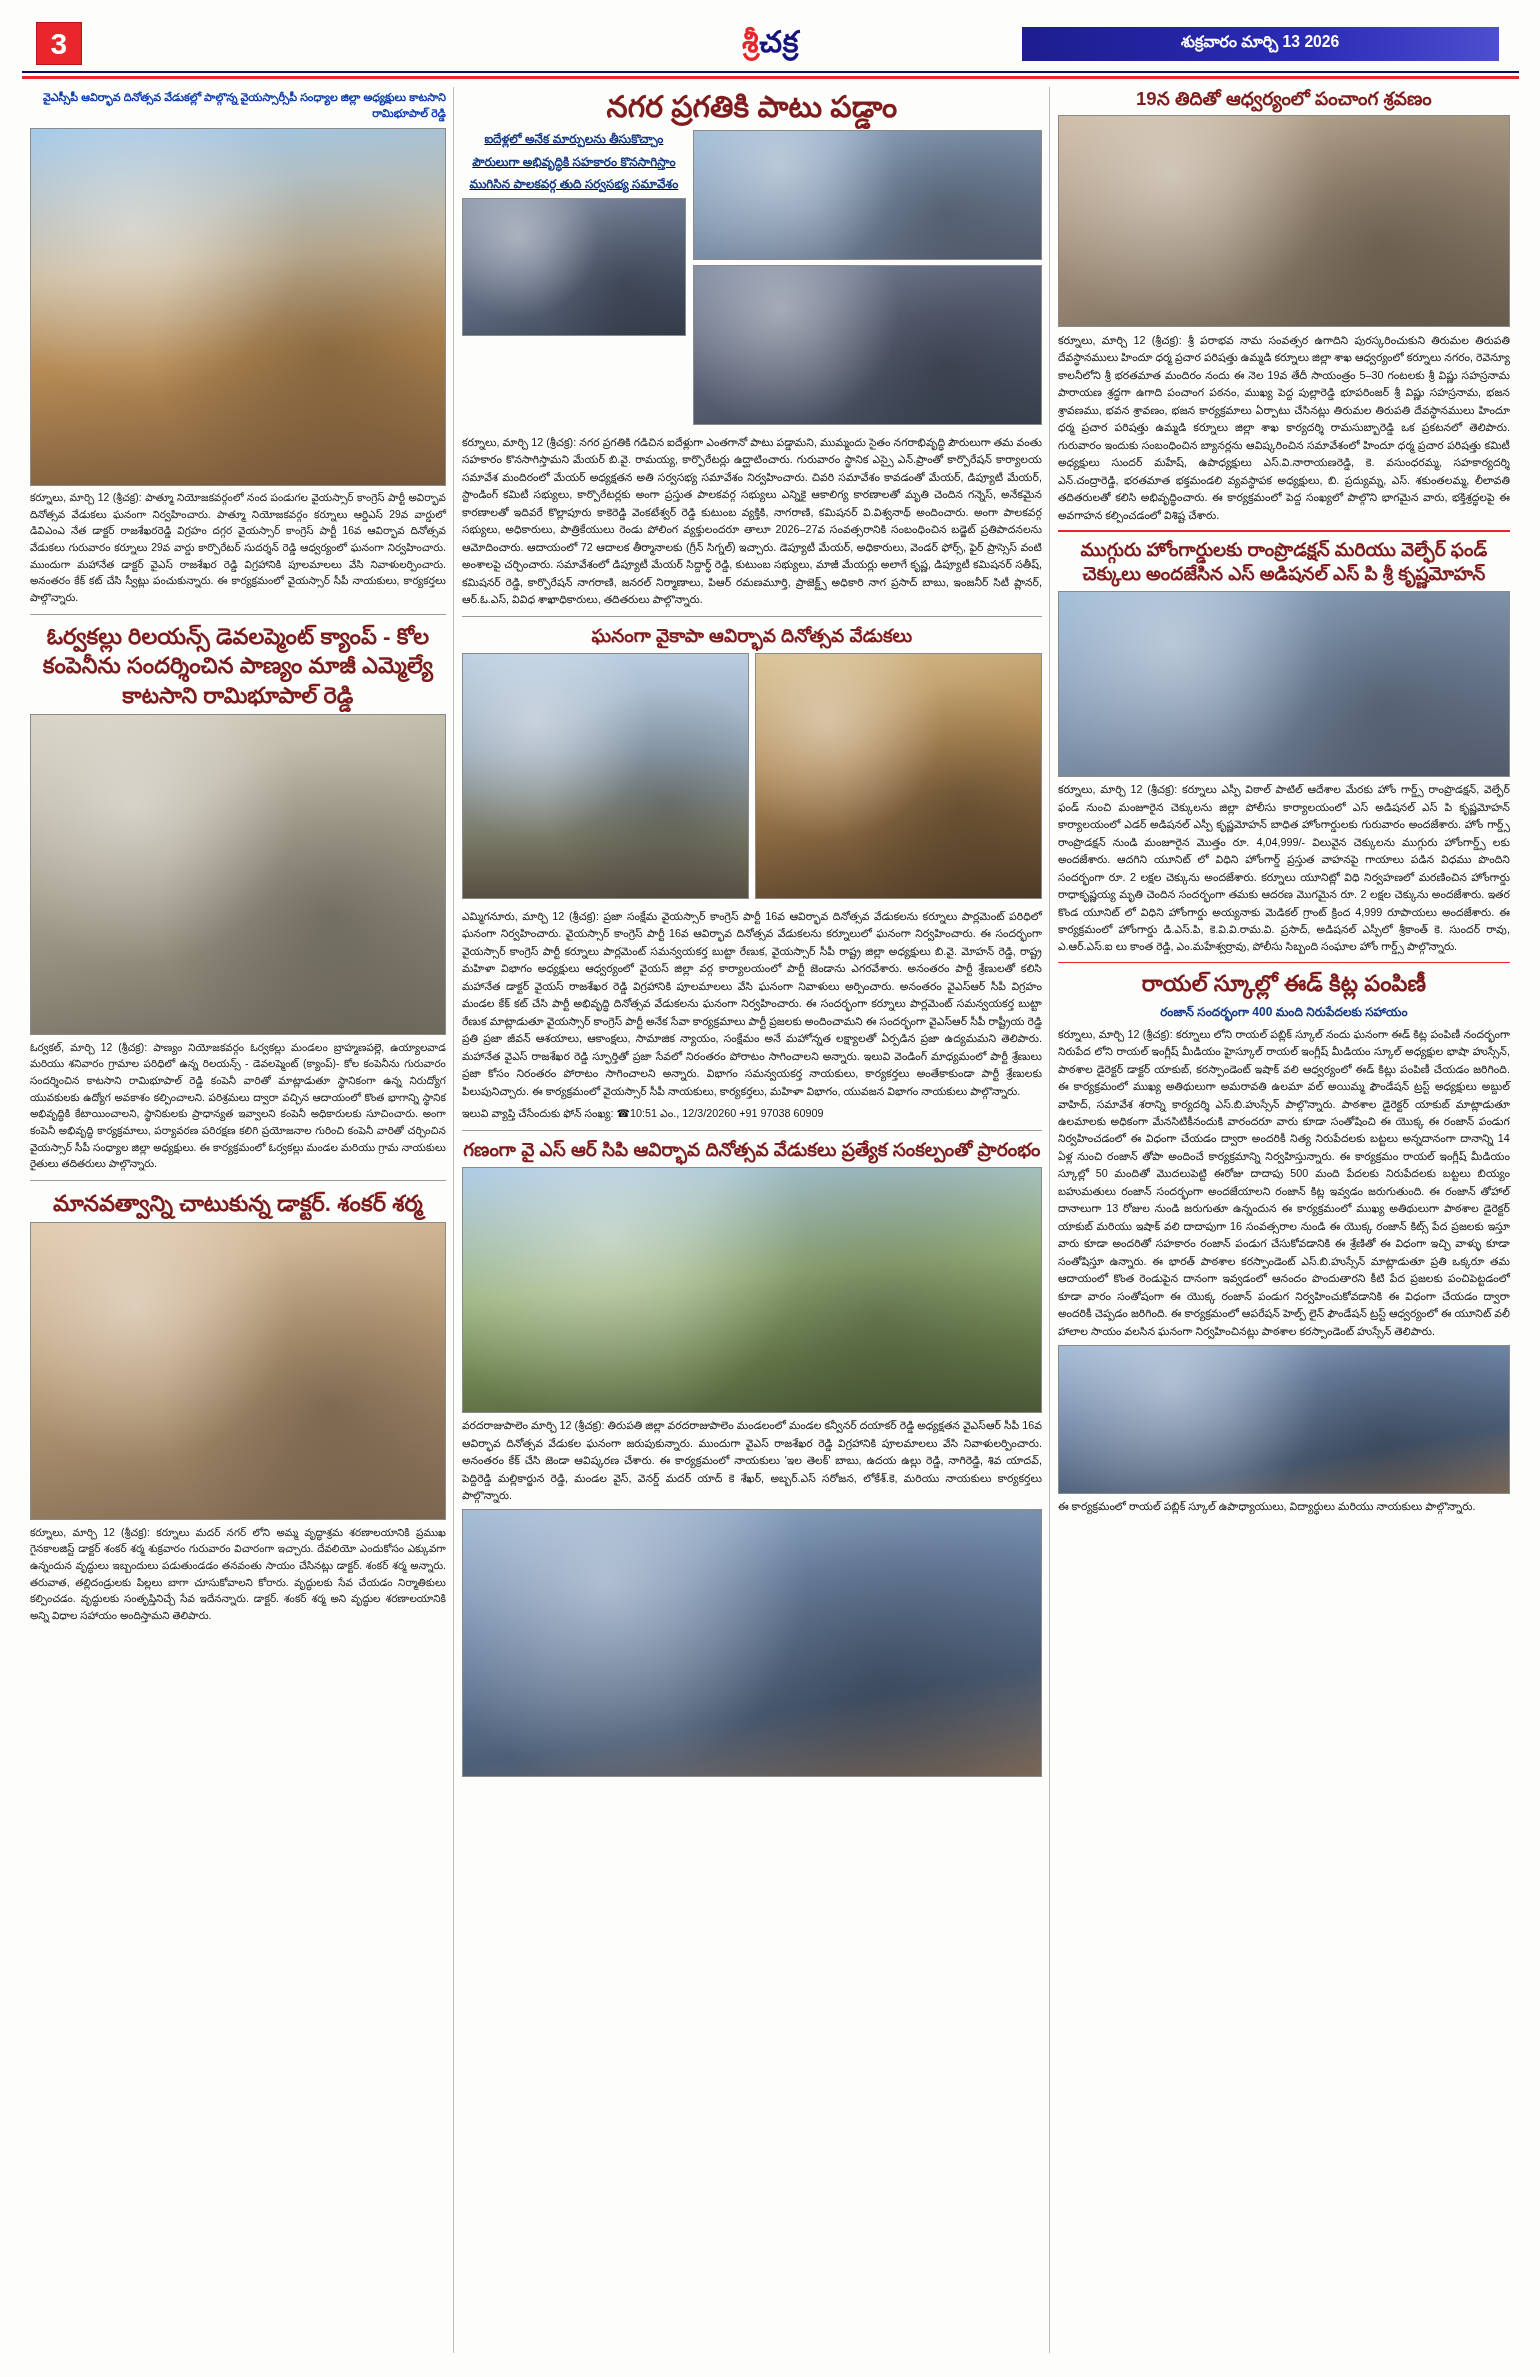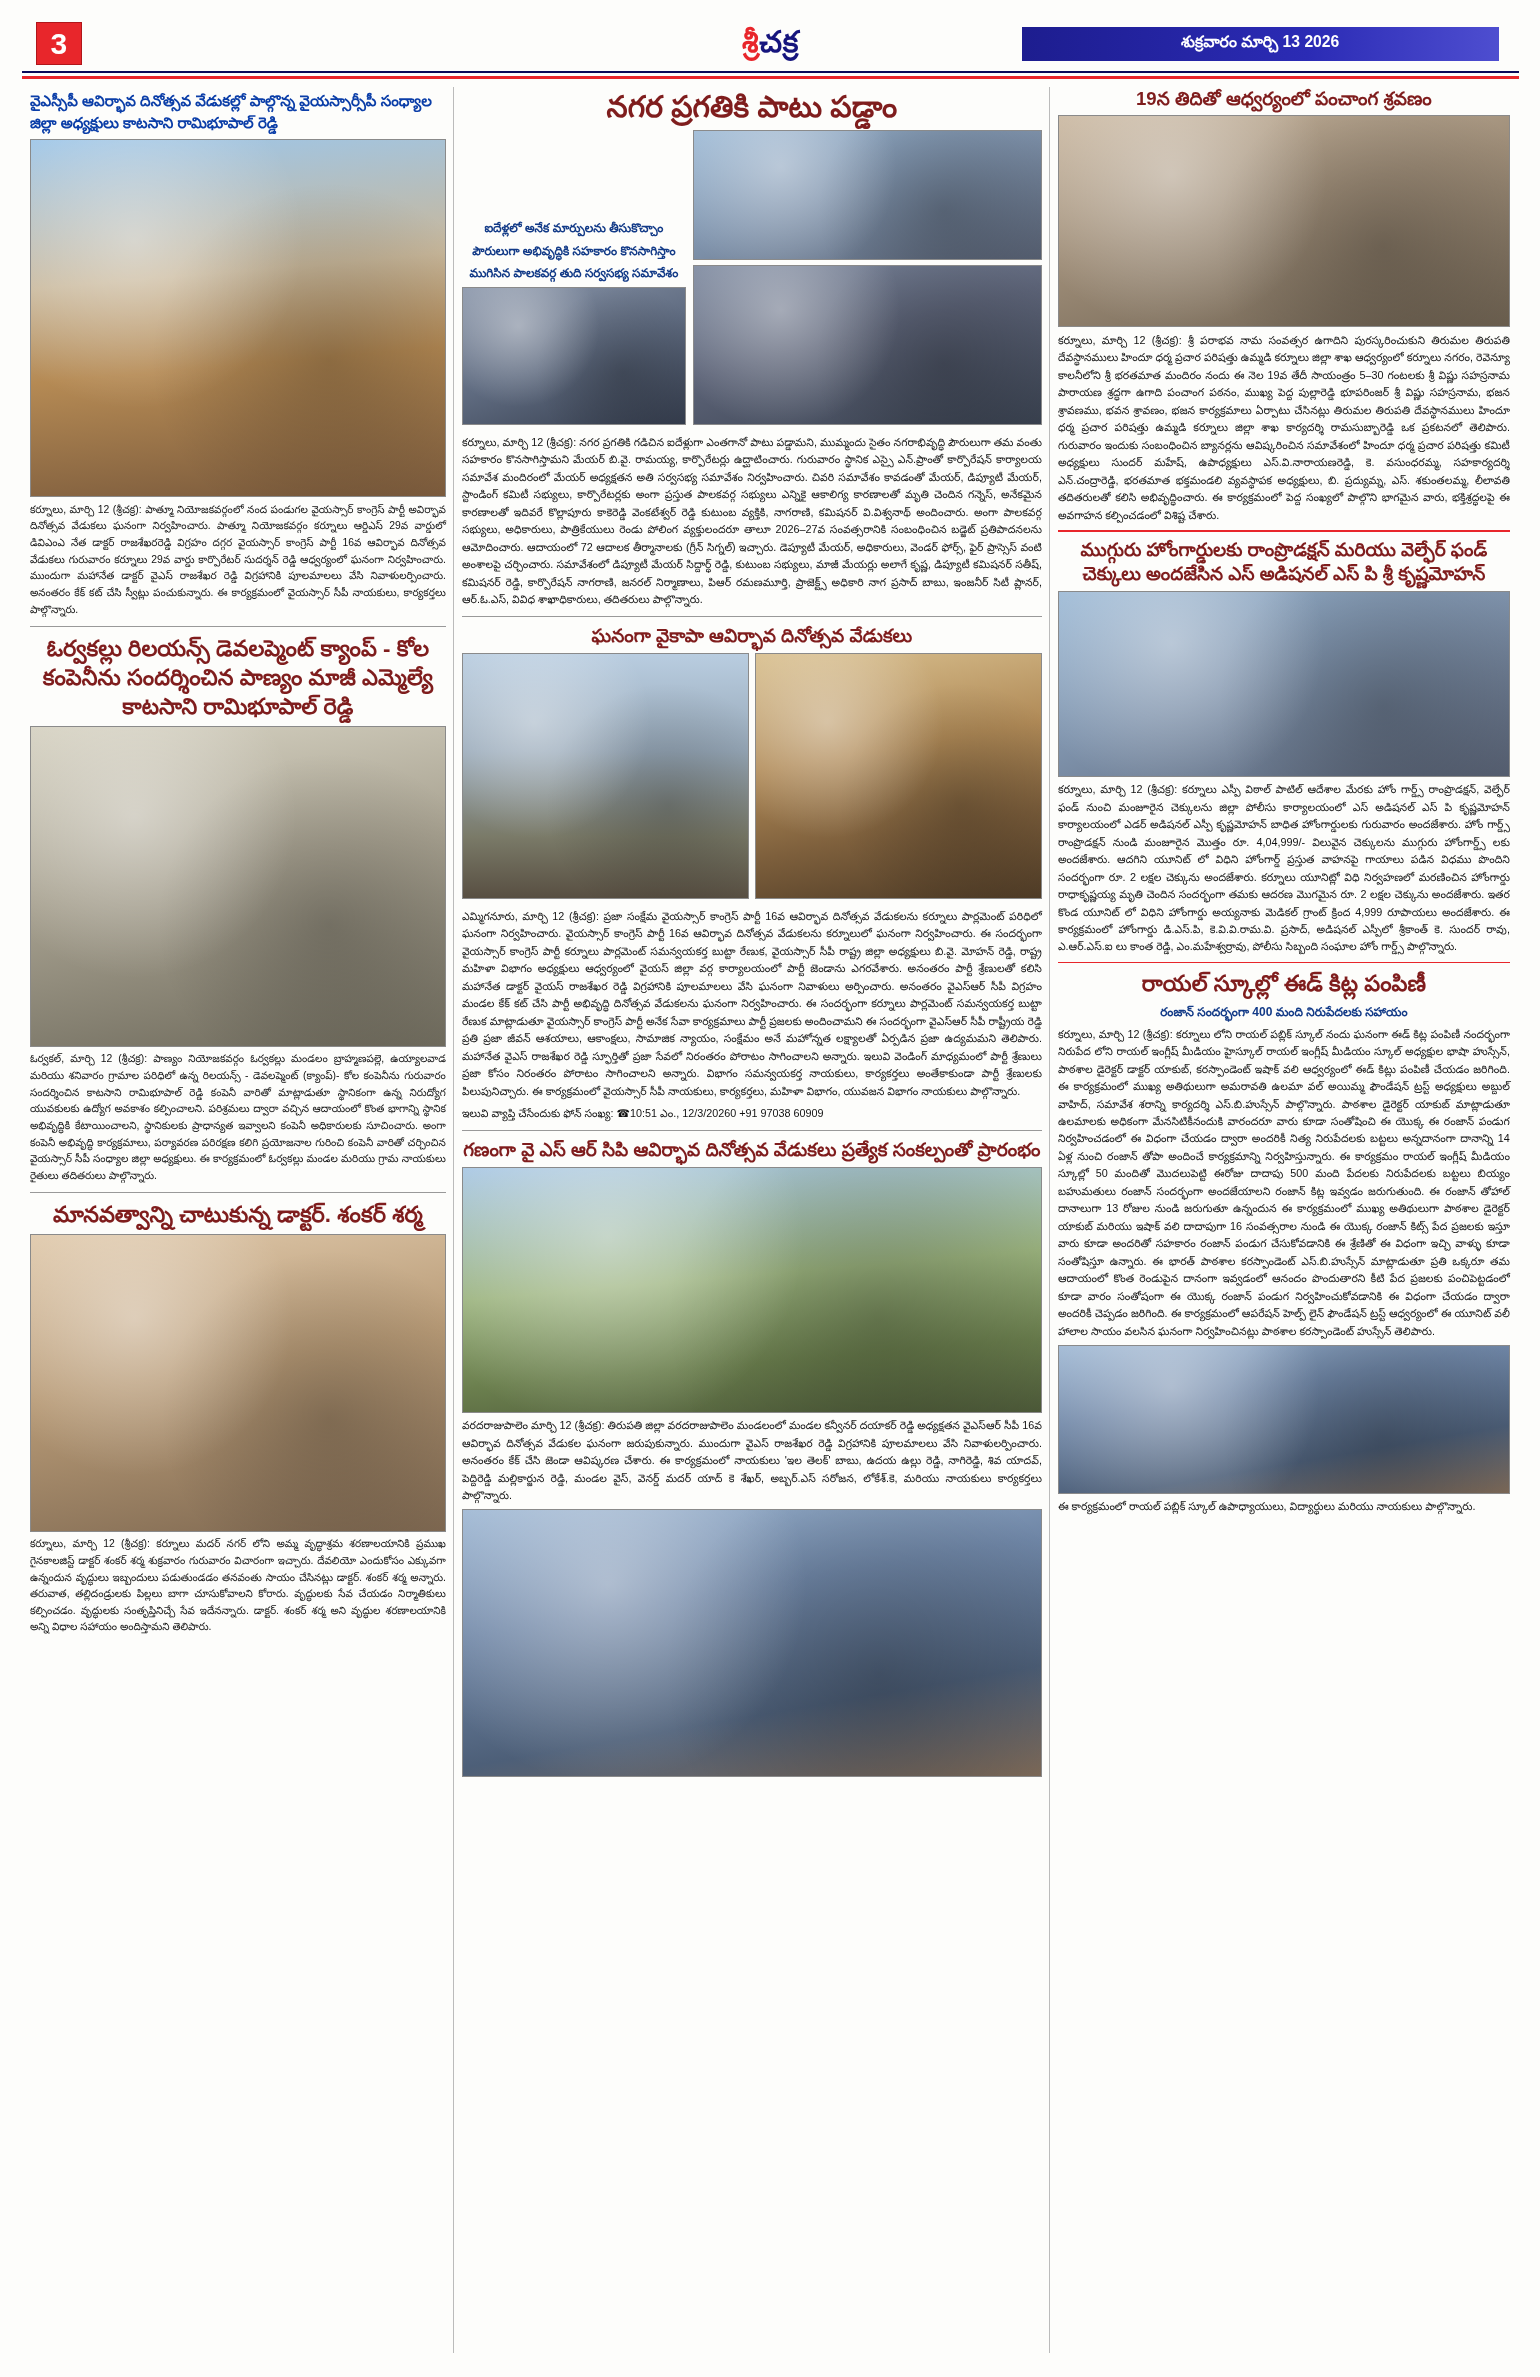--- a/index.html
+++ b/index.html
@@ -64,25 +64,25 @@
     margin-top: 7.5px;
     height: 2266px;
   }
   .col { padding: 0 7.5px; }
   .col-left   { width: 432px; border-right: 0.7px solid #bbbbbb; }
   .col-mid    { width: 596px; border-right: 0.7px solid #bbbbbb; }
   .col-right  { width: 467px; }
 
   
   .kicker {
-    font-size: 15px;
+    font-size: 11px;
     color: #0b3ea8;
     font-weight: bold;
     line-height: 1.45;
-    text-align: left;
+    text-align: right;
     margin: 3px 0 6px 0;
   }
   .headline {
     color: #7f1d1d;
     font-weight: bold;
     text-align: center;
     line-height: 1.3;
   }
   .headline.big { font-size: 30px; }
   .headline.med { font-size: 22.4px; }
@@ -182,21 +182,21 @@
       <div class="photo ph-donate" style="height:298px"></div>
 
       <div class="caption">కర్నూలు, మార్చి 12 (శ్రీచక్ర): కర్నూలు మదర్ నగర్ లోని అమ్మ వృద్ధాశ్రమ శరణాలయానికి ప్రముఖ గైనకాలజిస్ట్ డాక్టర్ శంకర్ శర్మ శుక్రవారం గురువారం విచారంగా ఇచ్చారు. దేవలియో ఎందుకోసం ఎక్కువగా ఉన్నందున వృద్ధులు ఇబ్బందులు పడుతుండడం తనవంతు సాయం చేసినట్లు డాక్టర్. శంకర్ శర్మ అన్నారు. తరువాత, తల్లిదండ్రులకు పిల్లలు బాగా చూసుకోవాలని కోరారు. వృద్ధులకు సేవ చేయడం నిర్మాతికులు కల్పించడం. వృద్ధులకు సంతృప్తినిచ్చే సేవ ఇదేనన్నారు. డాక్టర్. శంకర్ శర్మ అని వృద్ధుల శరణాలయానికి అన్ని విధాల సహాయం అందిస్తామని తెలిపారు.</div>
 
     </div>
 
     <div class="col col-mid">
 
       <div class="headline big">నగర ప్రగతికి పాటు పడ్డాం</div>
 
-      <div style="display:flex; gap:7.5px; align-items:flex-end;">
+      <div style="display:flex; gap:7.5px; align-items:flex-start;text-decoration:underline;">
         <div style="width:224px;">
           <div class="subhead">ఐదేళ్లలో అనేక మార్పులను తీసుకొచ్చాం</div>
           <div class="subhead">పౌరులుగా అభివృద్ధికి సహకారం కొనసాగిస్తాం</div>
           <div class="subhead">ముగిసిన పాలకవర్గ తుది సర్వసభ్య సమావేశం</div>
           <div class="photo ph-meet" style="height:138px"></div>
         </div>
         <div style="flex:1;">
           <div class="photo ph-group" style="height:130px"></div>
           <div class="photo ph-hall" style="height:160px"></div>
         </div>

